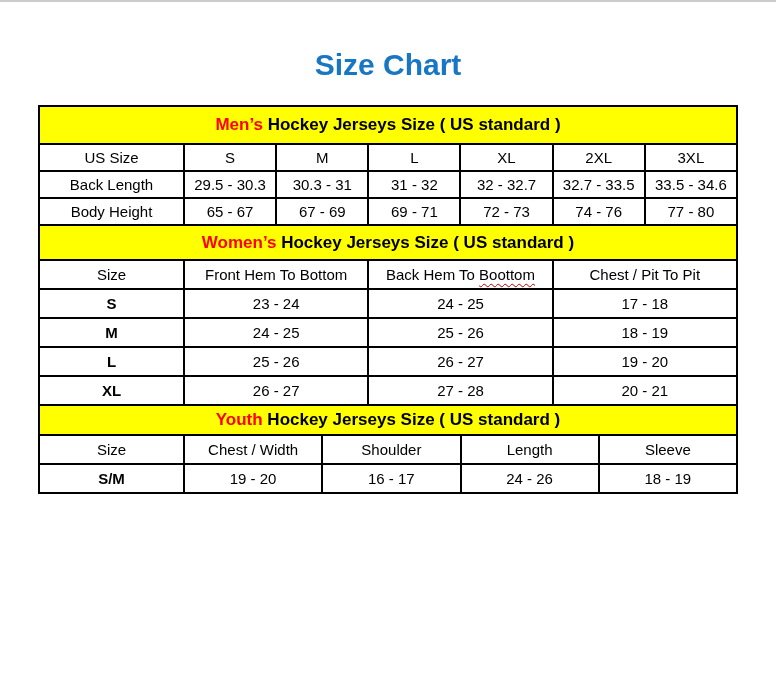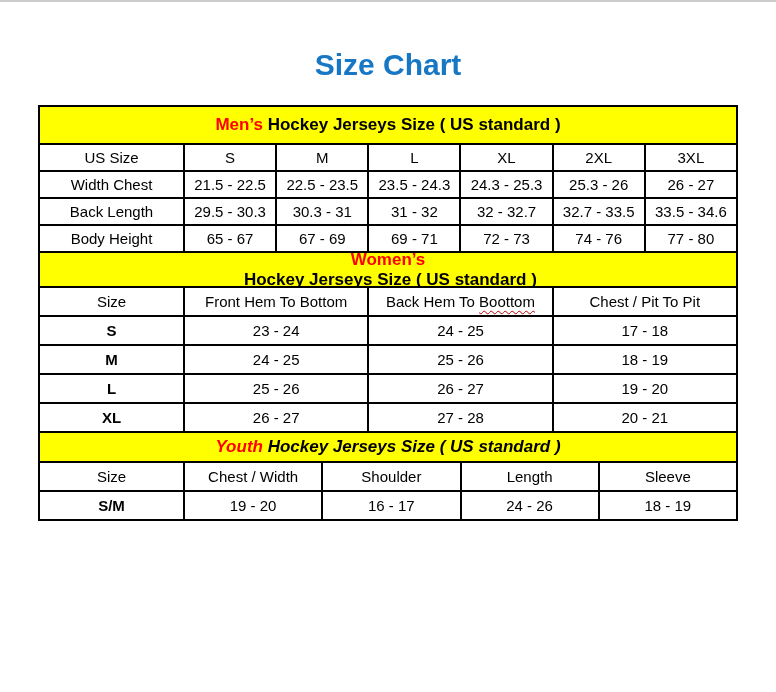--- a/index.html
+++ b/index.html
@@ -29,22 +29,22 @@
     background:#FFFF00;
     border:2px solid #000000;
     font-weight:bold;
     font-size:17px;
     color:#000000;
     box-sizing:border-box;
   }
   .band .hl{color:#FF0000;}
   .band .rest{white-space:pre;}
   .sec-0 .band{height:40px;}
-  .sec-1 .band{height:37px;flex-direction:column;}
-  .sec-2 .band{height:32px;font-style:italic;}
+  .sec-1 .band{height:37px;}
+  .sec-2 .band{height:32px;}
   table{
     width:700px;
     border-collapse:collapse;
     table-layout:fixed;
     margin-top:-2px;
     box-sizing:border-box;
   }
   th,td{
     border:2px solid #000000;
     text-align:center;
@@ -98,29 +98,20 @@
             <th>S</th>
             <th>M</th>
             <th>L</th>
             <th>XL</th>
             <th>2XL</th>
             <th>3XL</th>
           </tr>
         </thead>
         <tbody>
           <tr>
-            <td>Width Chest</td>
-            <td>21.5 - 22.5</td>
-            <td>22.5 - 23.5</td>
-            <td>23.5 - 24.3</td>
-            <td>24.3 - 25.3</td>
-            <td>25.3 - 26</td>
-            <td>26 - 27</td>
-          </tr>
-          <tr>
             <td>Back Length</td>
             <td>29.5 - 30.3</td>
             <td>30.3 - 31</td>
             <td>31 - 32</td>
             <td>32 - 32.7</td>
             <td>32.7 - 33.5</td>
             <td>33.5 - 34.6</td>
           </tr>
           <tr>
             <td>Body Height</td>

